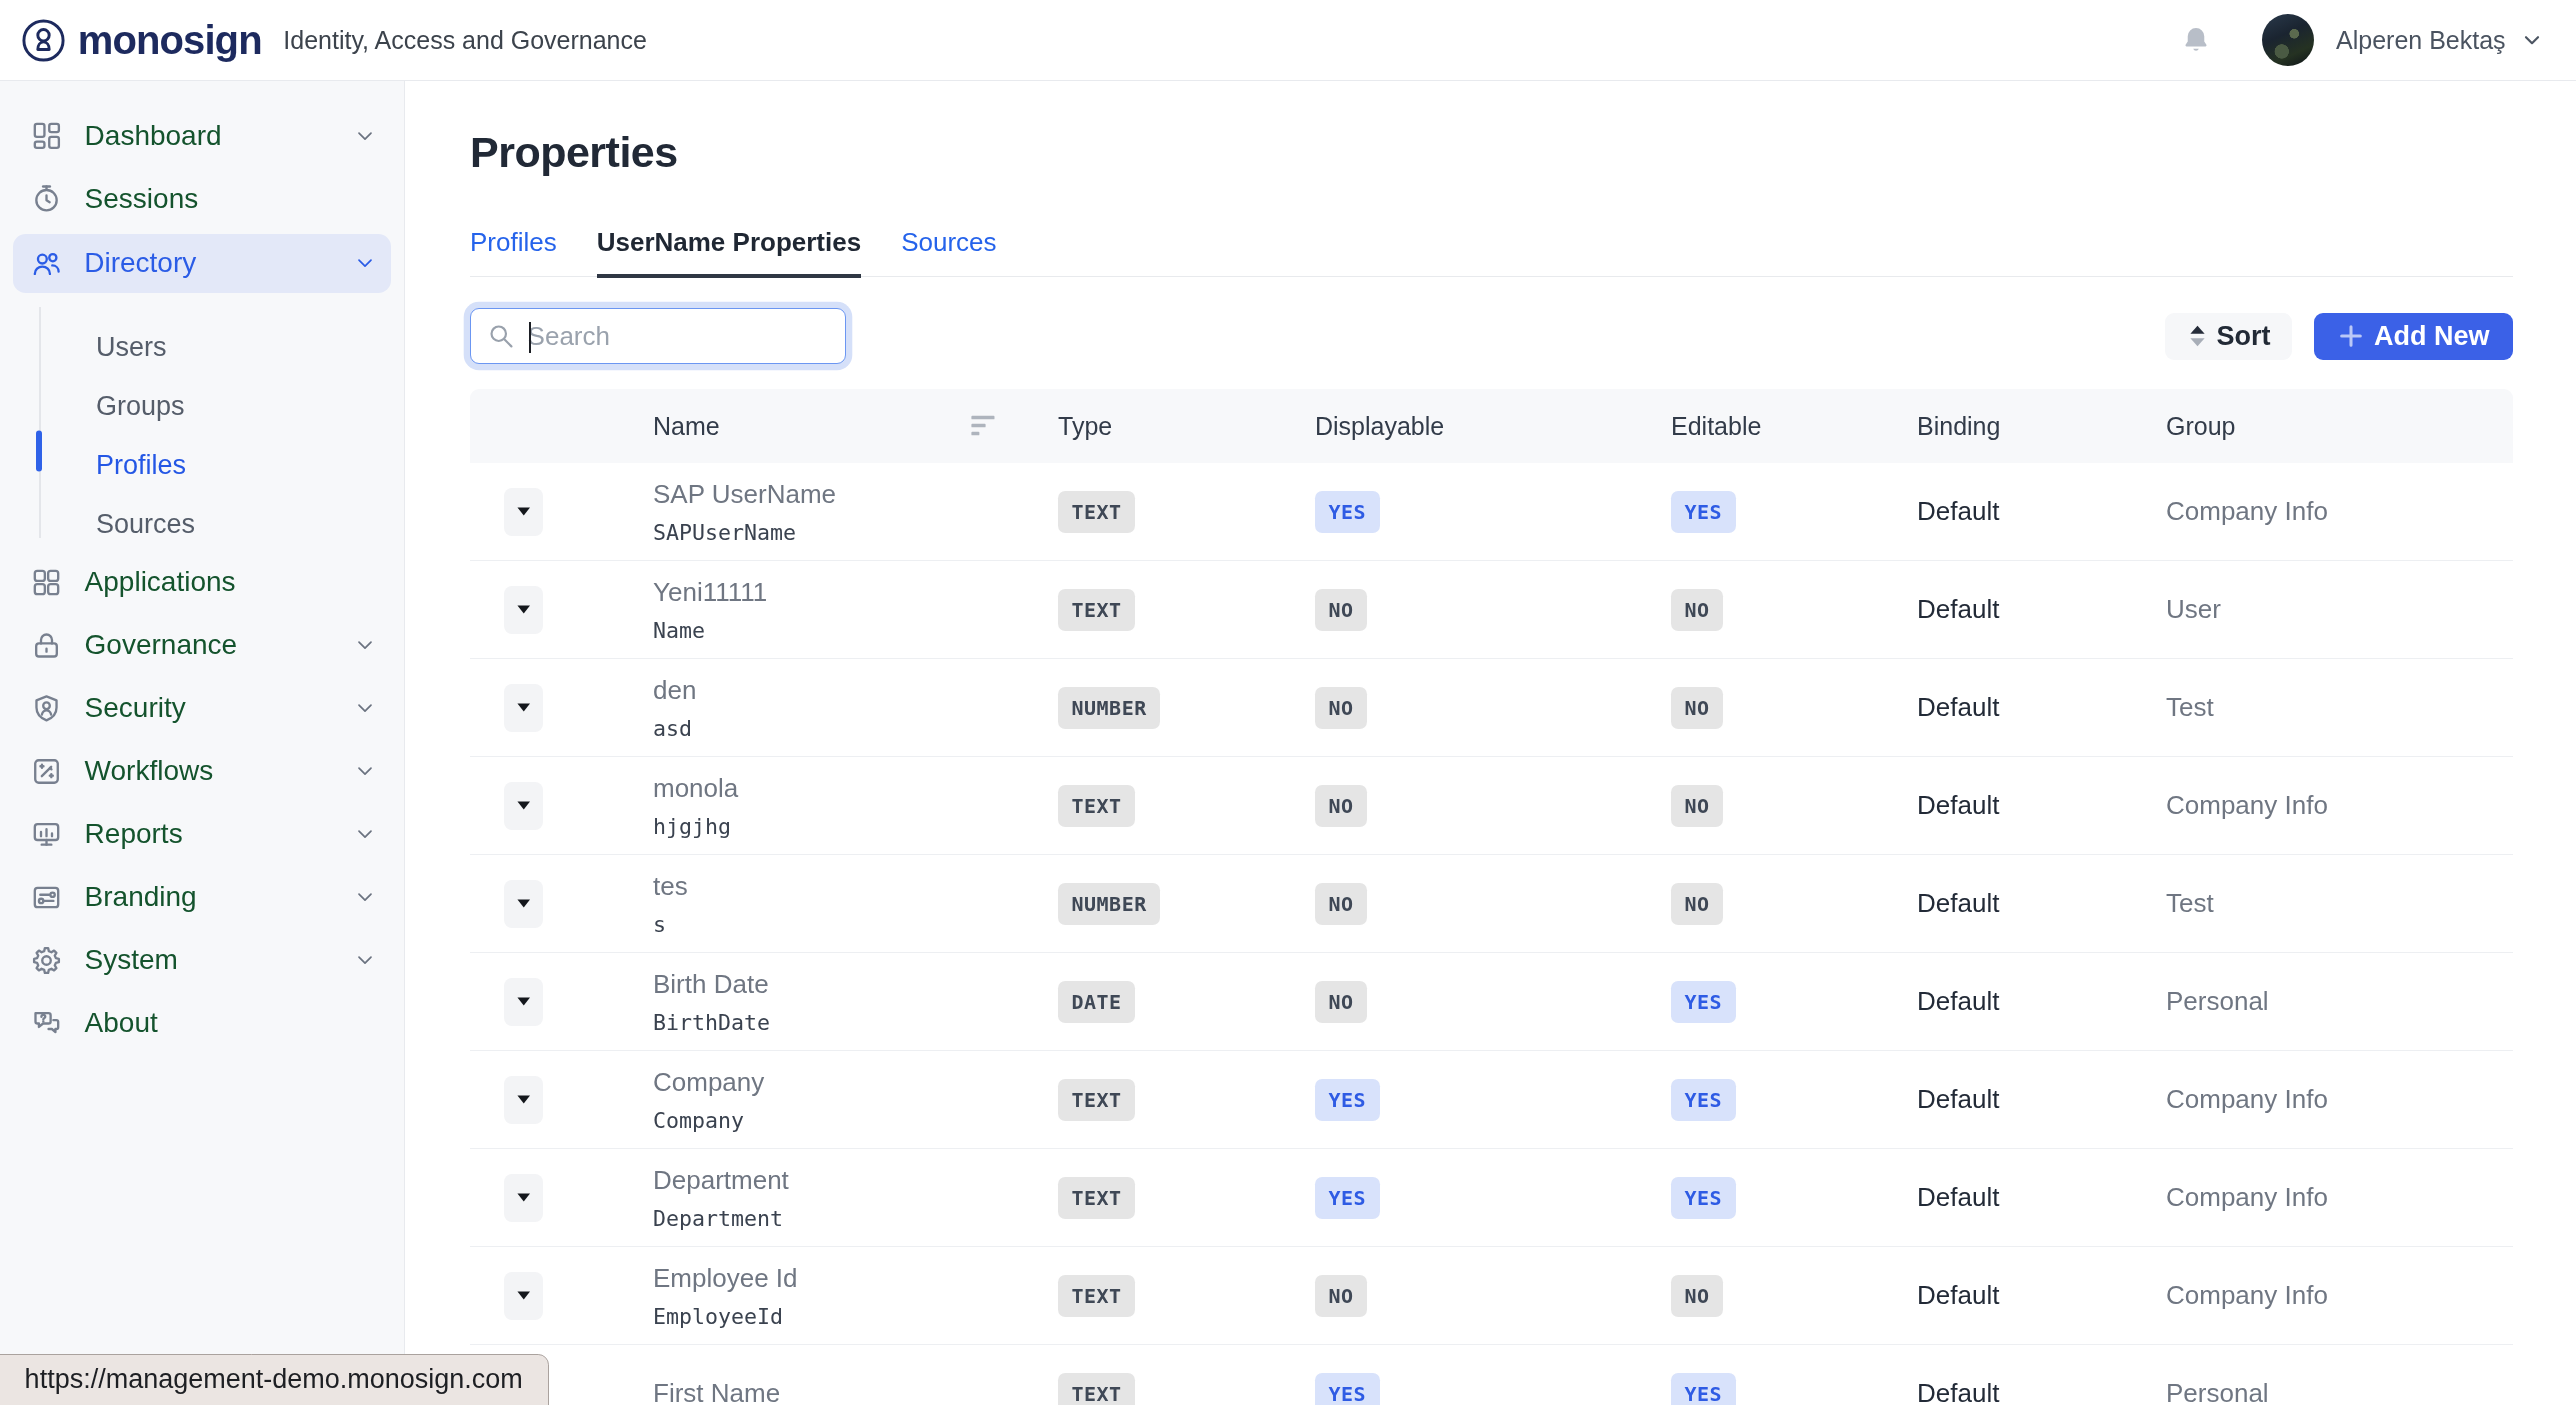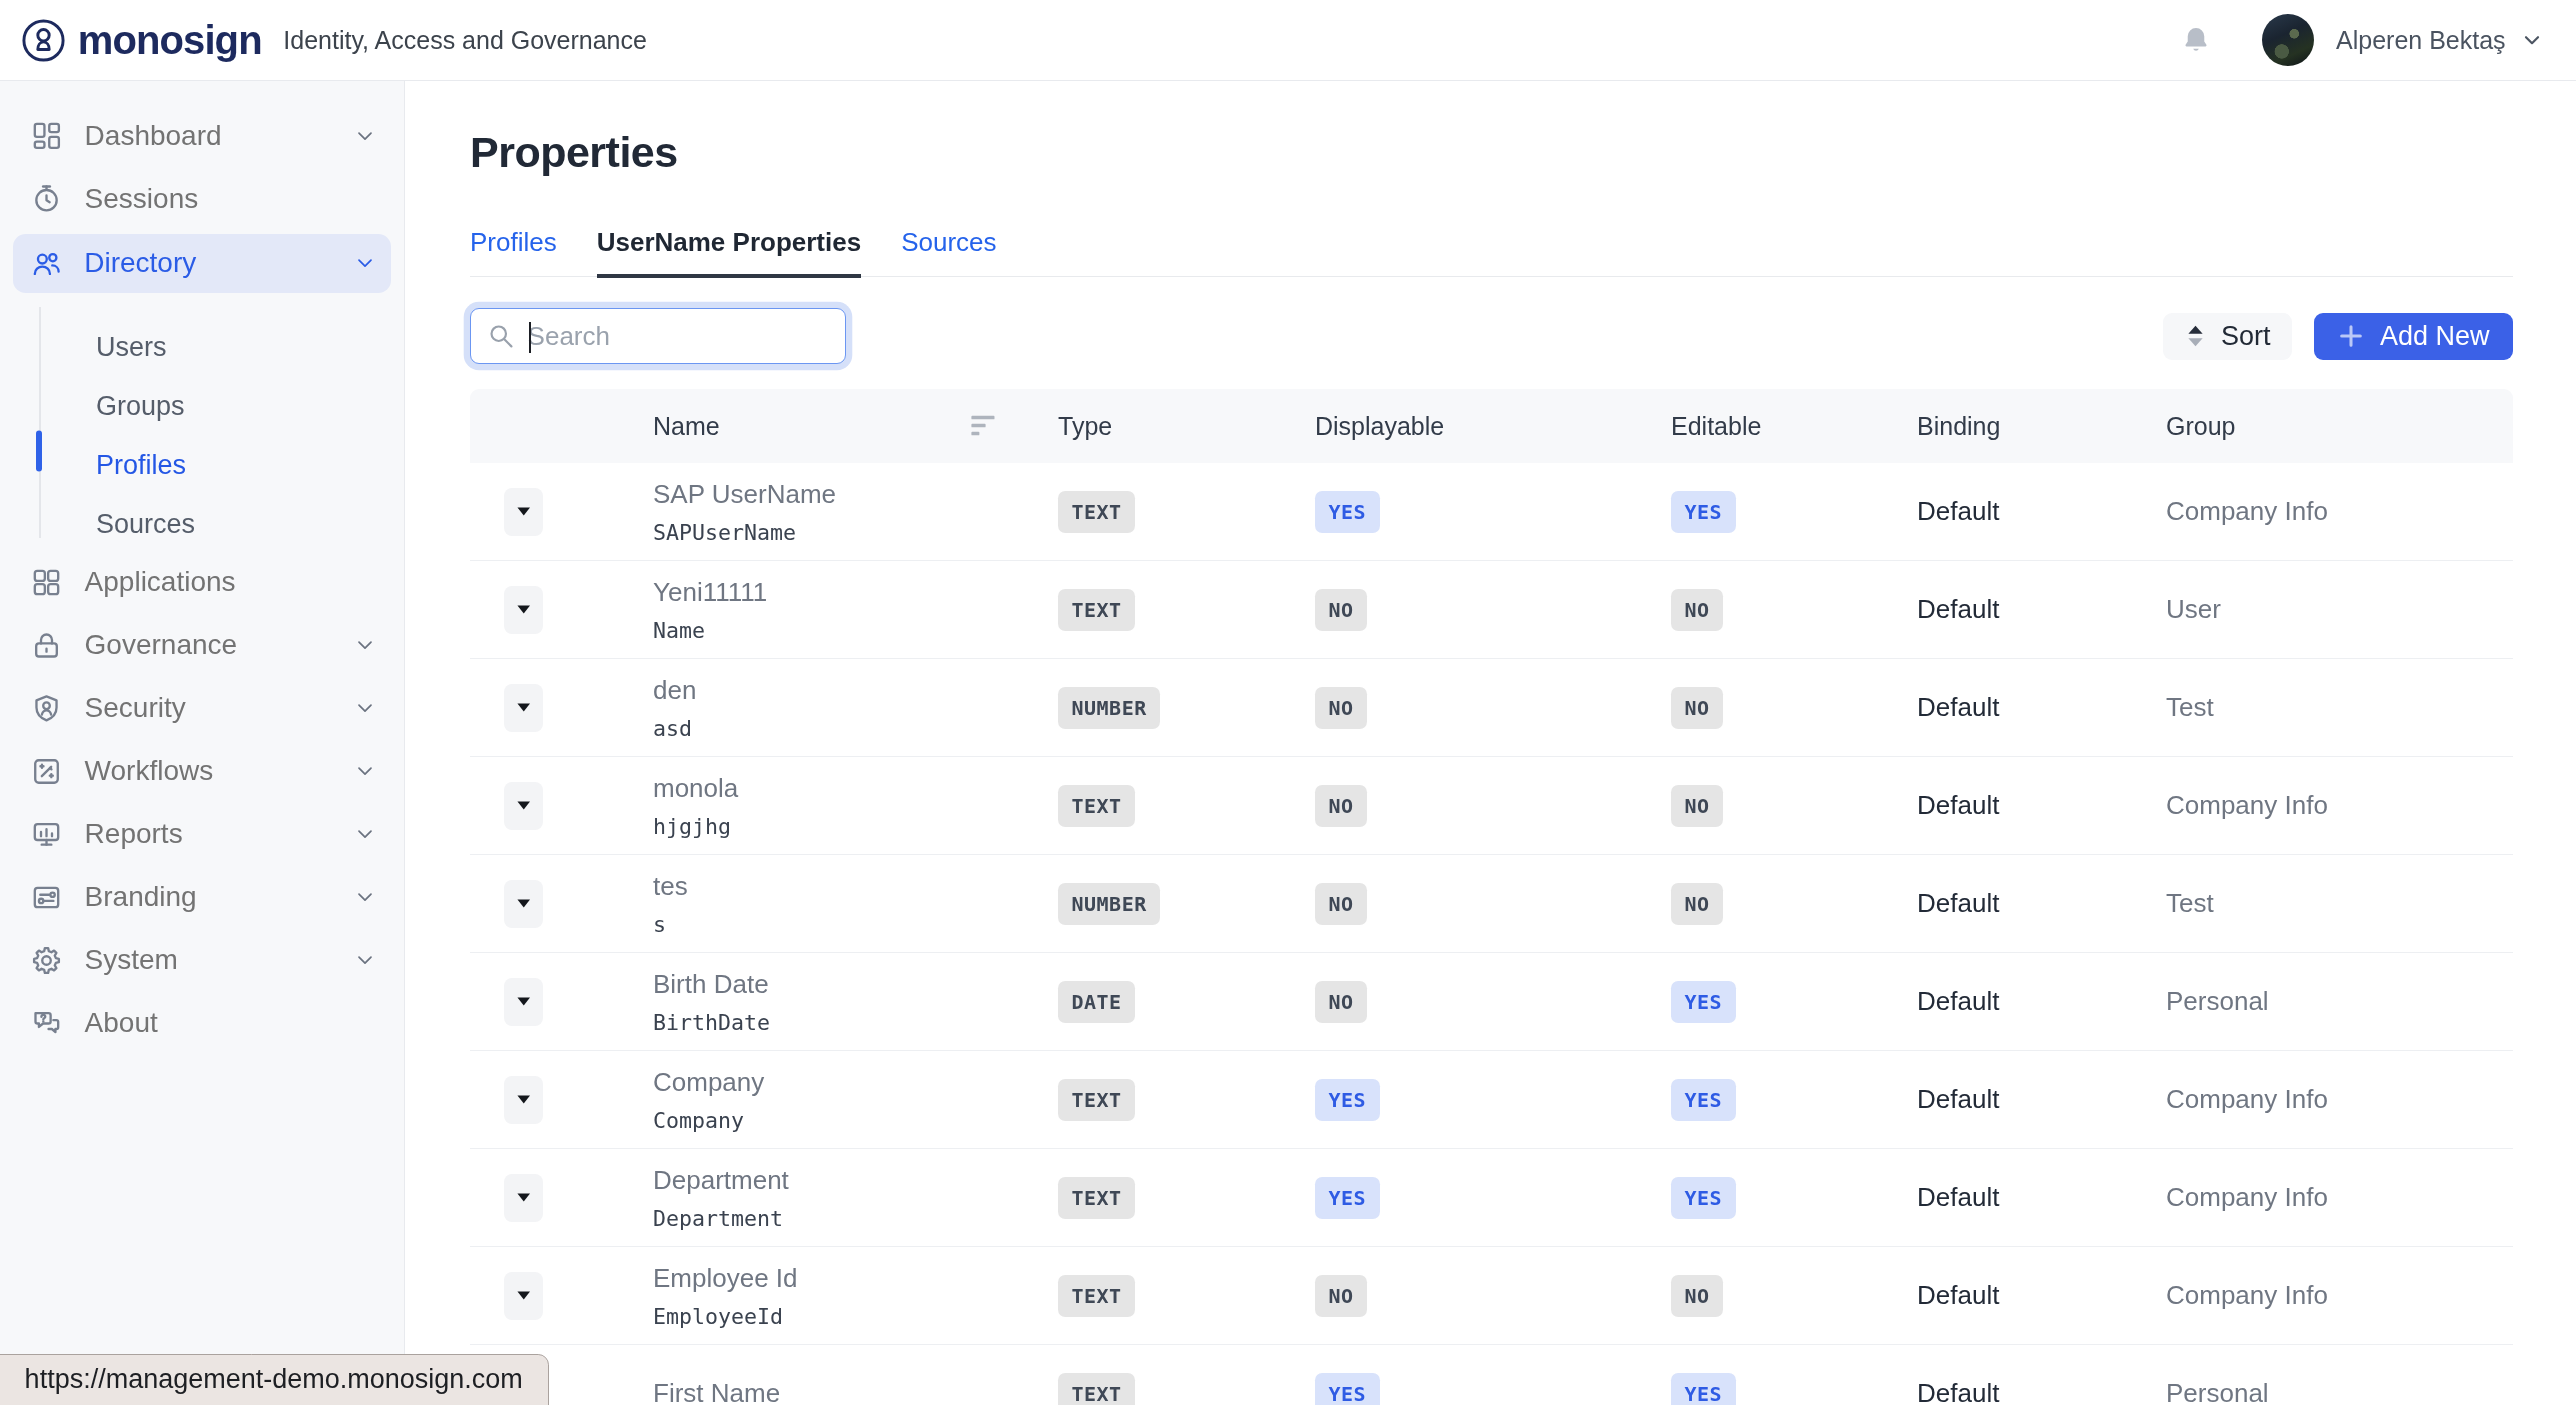--- a/index.html
+++ b/index.html
@@ -20,21 +20,21 @@
       radial-gradient(circle at 38% 72%, #4a5a43 0 14%, transparent 15%),
       radial-gradient(circle at 62% 38%, #5b6a4e 0 10%, transparent 11%),
       linear-gradient(155deg,#2a3a4c 0%, #1a2430 40%, #253222 72%, #0c1118 100%); }
   .user-name { font-size:25px; color:#4a5360; margin-left:21.6px; }
   .user-chevron { color:#4d5663; margin-left:14.4px; } .user-chevron svg { width:24px; height:24px; display:block; }
 
   
   .sidebar { position:absolute; left:0; top:81px; bottom:0; width:405px; background:#f7f8fa;
     border-right:0.9px solid #e8eaee; padding-top:23.4px; overflow:hidden; }
   .side-item { height:63px; display:flex; align-items:center; padding:0 27px 0 30px; gap:21.6px;
-    font-size:28px; color:#737373; font-weight:500; cursor:pointer; }
+    font-size:28px; color:#14532d; font-weight:500; cursor:pointer; }
   .side-icon { color:#78808f; display:flex; } .side-icon svg { width:33px; height:33px; }
   .side-chevron { margin-left:auto; color:#6b7380; display:flex; } .side-chevron svg { width:24px; height:24px; }
   .side-item.active { background:#e3e8f8; border-radius:12.6px; margin:3.6px 12.6px; height:59px;
     padding:0 14.4px 0 17px; color:#2b5ce6; }
   .side-item.active .side-icon, .side-item.active .side-chevron { color:#2b5ce6; }
   .submenu { position:relative; padding:7.2px 0 10.8px; }
   .submenu::before { content:''; position:absolute; left:39px; top:10.8px; bottom:12.6px; width:1.8px; background:#e4e6ea; }
   .sub-item { height:59px; display:flex; align-items:flex-end; padding-left:96px;
     font-size:27px; color:#555d6a; cursor:pointer; position:relative; }
   .sub-item.active { color:#2457e5; font-weight:500; }
@@ -54,22 +54,22 @@
   .toolbar { margin-top:31px; display:flex; justify-content:space-between; align-items:center; }
   .search { width:376px; height:56px; border:1.8px solid #6b96f2; border-radius:9px;
     box-shadow:0 0 0 6.3px #d5e0f9; display:flex; align-items:center; padding:0 16px; gap:12.6px;
     position:relative; background:#fff; }
   .search svg { width:28px; height:28px; color:#99a1ac; flex:none; }
   .search input { border:none; outline:none; font-size:26px; flex:1; color:#20242b; min-width:0;
     font-family:"Liberation Sans", sans-serif; background:transparent; }
   .search input::placeholder { color:#9aa2ad; }
   .caret { position:absolute; left:58px; top:12.6px; width:1.8px; height:31px; background:#1b1e24; }
   .toolbar-right { display:flex; gap:21.6px; align-items:center; }
-  .btn { height:47px; border:none; border-radius:9px; display:flex; align-items:center; gap:15px;
-    font-size:27px; font-weight:400; cursor:pointer; font-family:"Liberation Sans", sans-serif; }
+  .btn { height:47px; border:none; border-radius:9px; display:flex; align-items:center; gap:9px;
+    font-size:27px; font-weight:700; cursor:pointer; font-family:"Liberation Sans", sans-serif; }
   .btn-sort { background:#f6f7f9; color:#222a36; padding:0 21.6px; }
   .btn-sort svg { width:21px; height:24px; }
   .btn-add { background:#3b61e7; color:#fff; padding:0 23.4px; }
   .btn-add svg { width:28px; height:28px; }
 
   
   .table { margin-top:25px; }
   .thead, .row { display:grid; grid-template-columns:183px 405px 257px 356px 246px 249px 1fr; align-items:center; }
   .thead { height:74px; background:#f7f8fa; border-radius:9px 9px 0 0;
     font-size:25px; font-weight:500; color:#323b49; }

